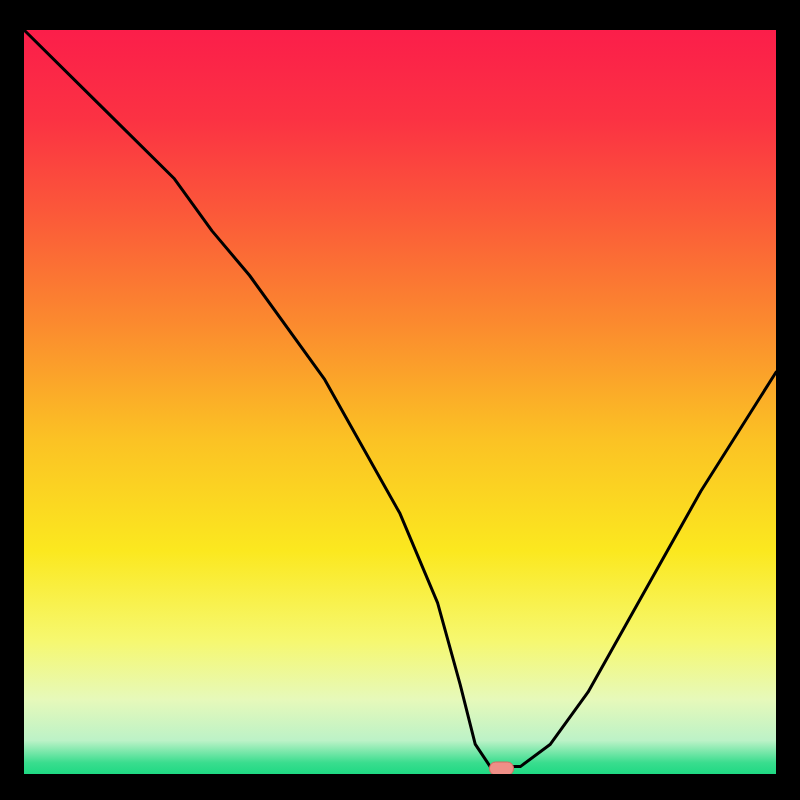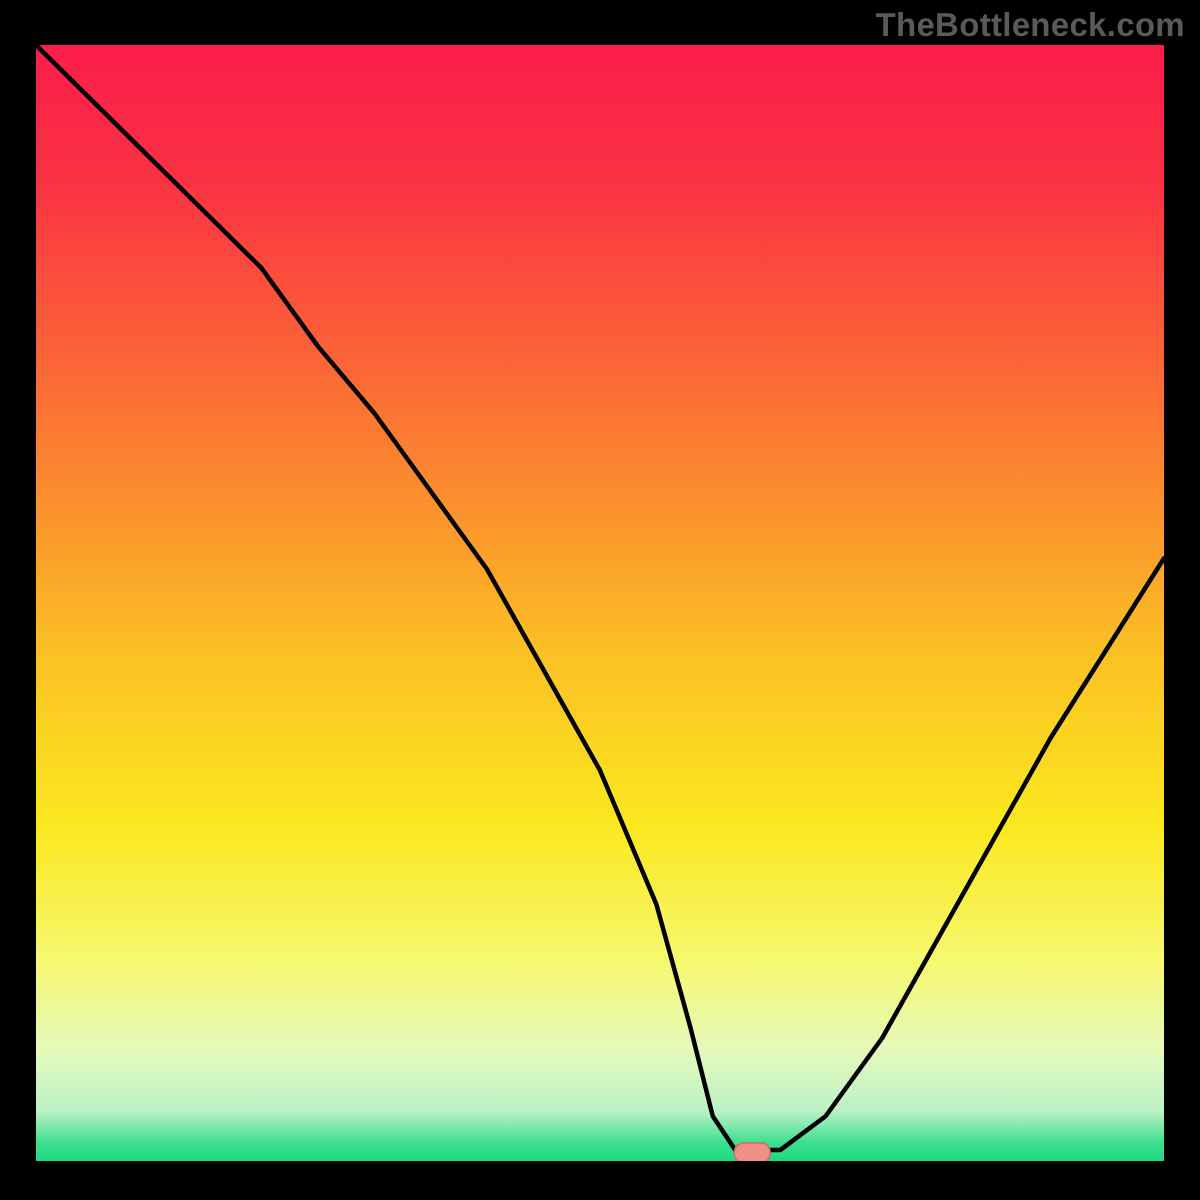--- a/index.html
+++ b/index.html
@@ -38,21 +38,20 @@
   }
   svg {
     display: block;
   }
 </style>
 </head>
 <body>
 
 <div class="frame">
 
-  <div class="watermark">TheBottleneck.com</div>
 
   <div class="plot-area">
     <svg id="chart-svg" width="752" height="744" viewBox="0 0 752 744" preserveAspectRatio="none">
       <defs>
         <linearGradient id="bg-grad" x1="0" y1="0" x2="0" y2="1">
             <stop offset="0%" stop-color="#fb1e4a"></stop>
             <stop offset="12%" stop-color="#fb3243"></stop>
             <stop offset="25%" stop-color="#fb5a39"></stop>
             <stop offset="40%" stop-color="#fb8c2e"></stop>
             <stop offset="55.00000000000001%" stop-color="#fbc224"></stop>

